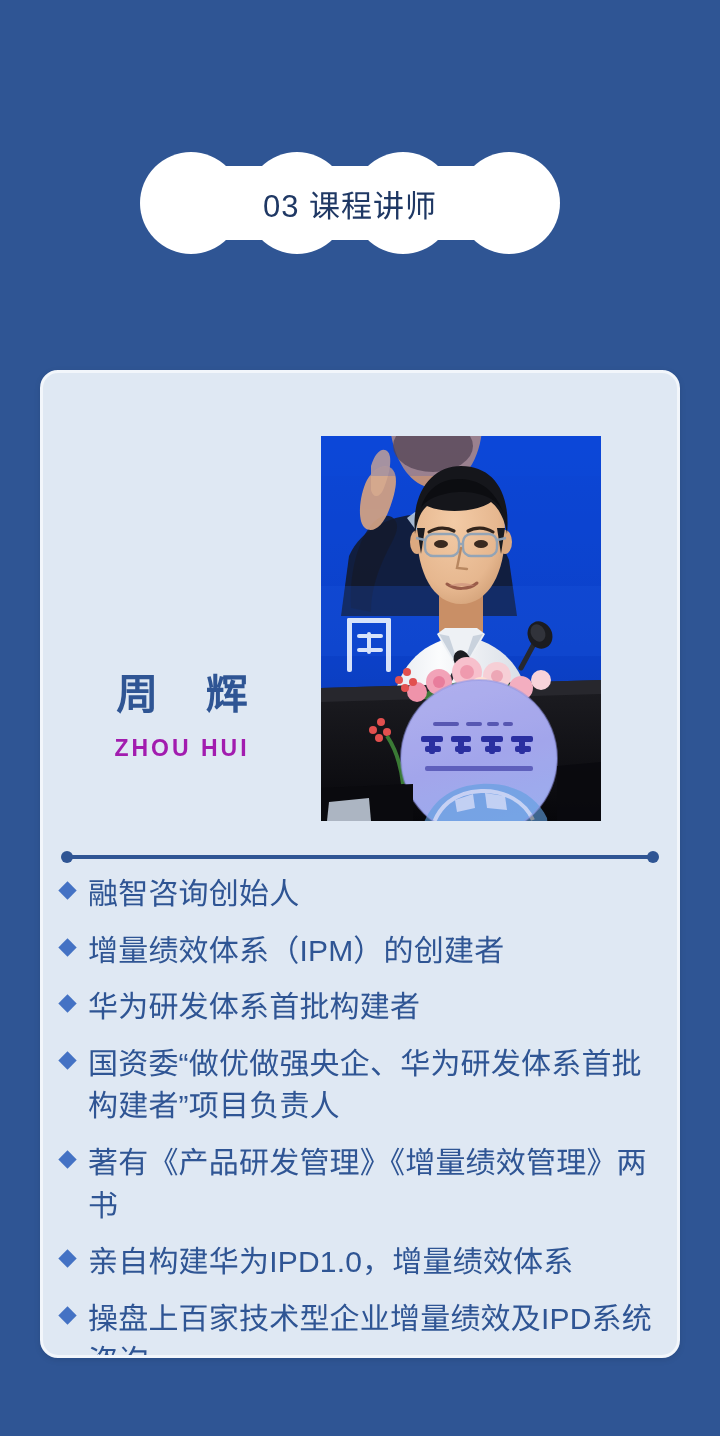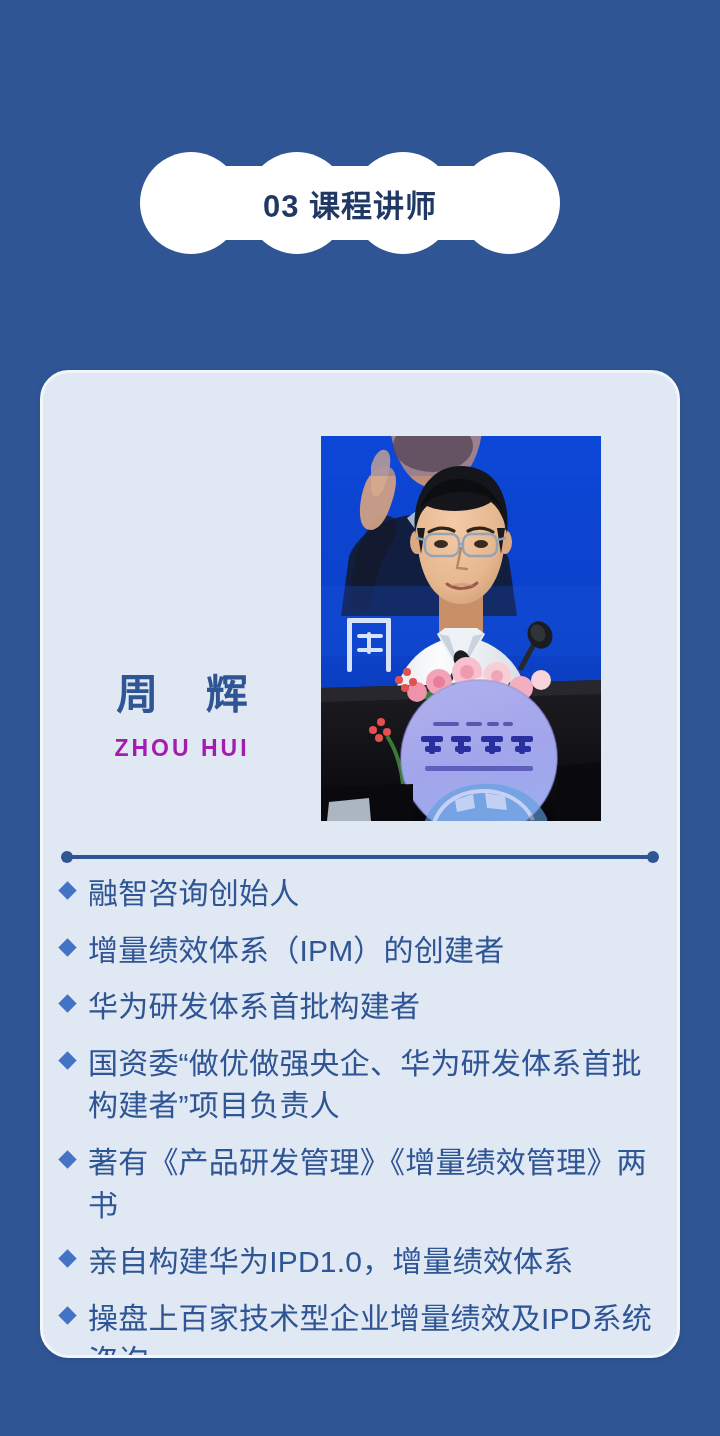--- a/index.html
+++ b/index.html
@@ -54,37 +54,37 @@
   .header-title {
     position: absolute;
     left: 0;
     top: 0;
     width: 420px;
     height: 102px;
     display: flex;
     align-items: center;
     justify-content: center;
     font-size: 31px;
-    font-weight: bold;
+    font-weight: normal;
     color: #1f3864;
     letter-spacing: 1px;
     white-space: nowrap;
   }
 
   
   .card {
     position: absolute;
     left: 40px;
     top: 370px;
     width: 640px;
     height: 988px;
     box-sizing: border-box;
     background: #dfe8f3;
     border: 3px solid #f2f6fb;
-    border-radius: 29px;
+    border-radius: 18px;
     box-shadow: 0 2px 6px rgba(0,0,0,0.10);
     overflow: hidden;
   }
 
   
   .card-top {
     position: relative;
     height: 450px;
   }
   .name-block {

